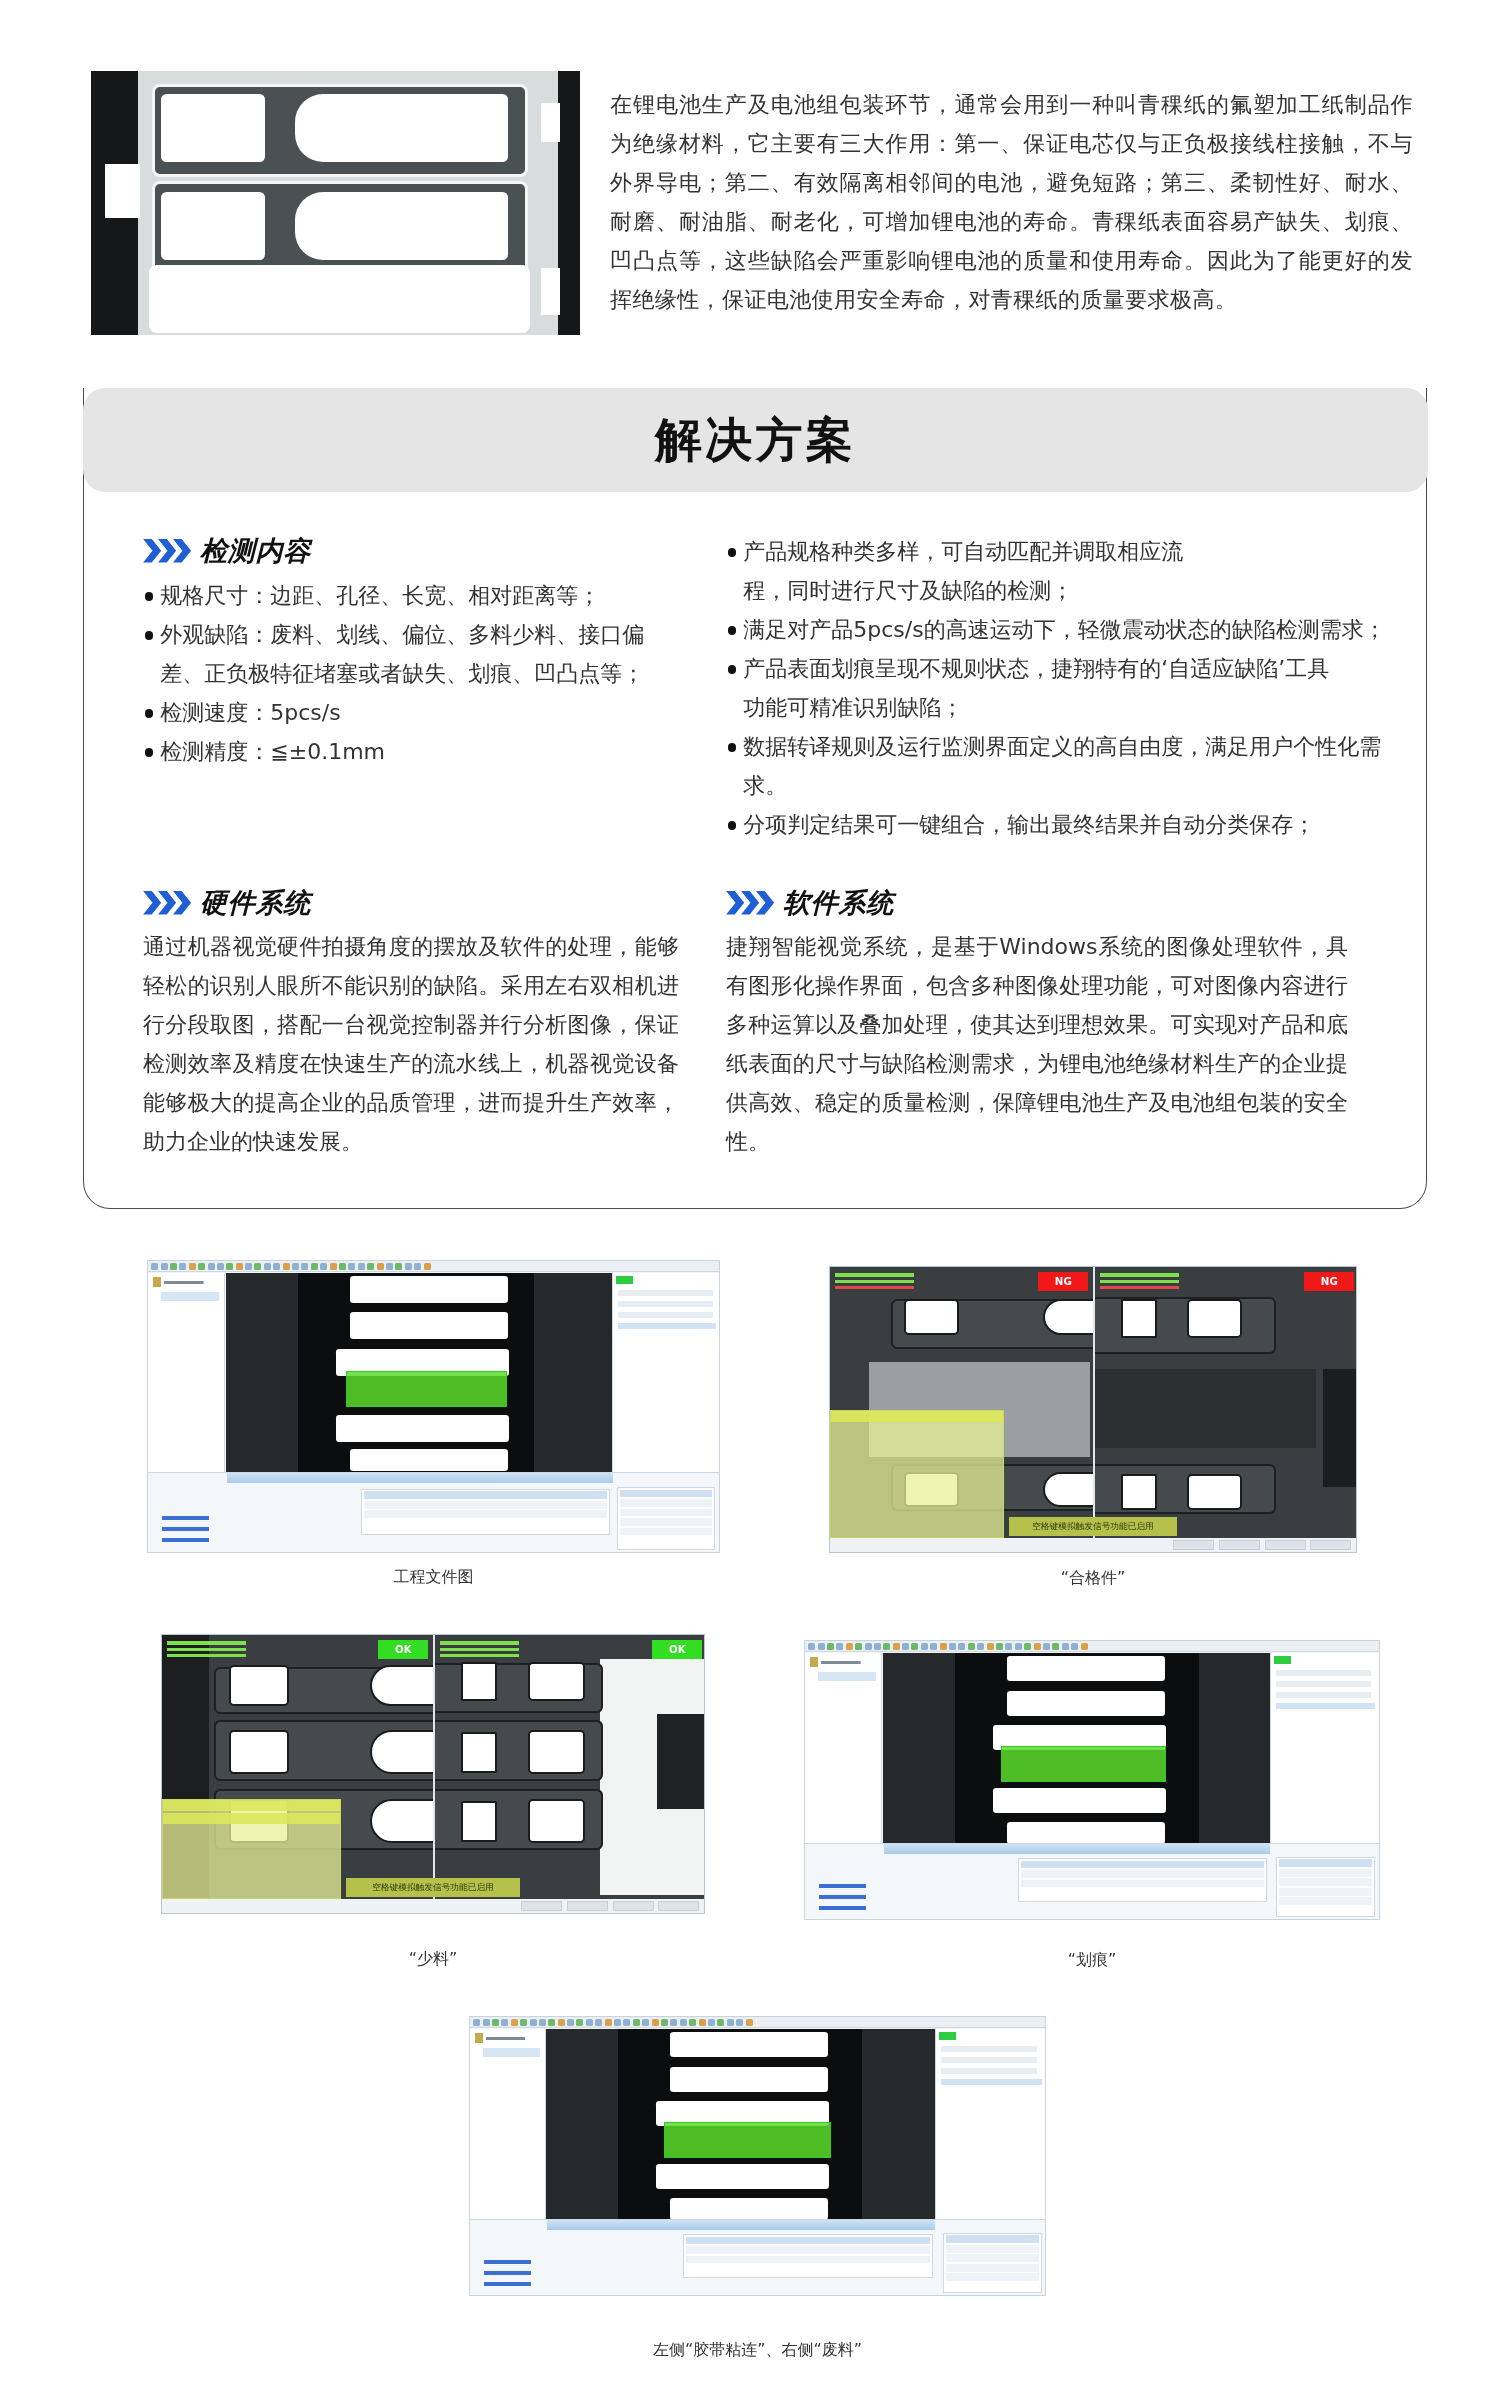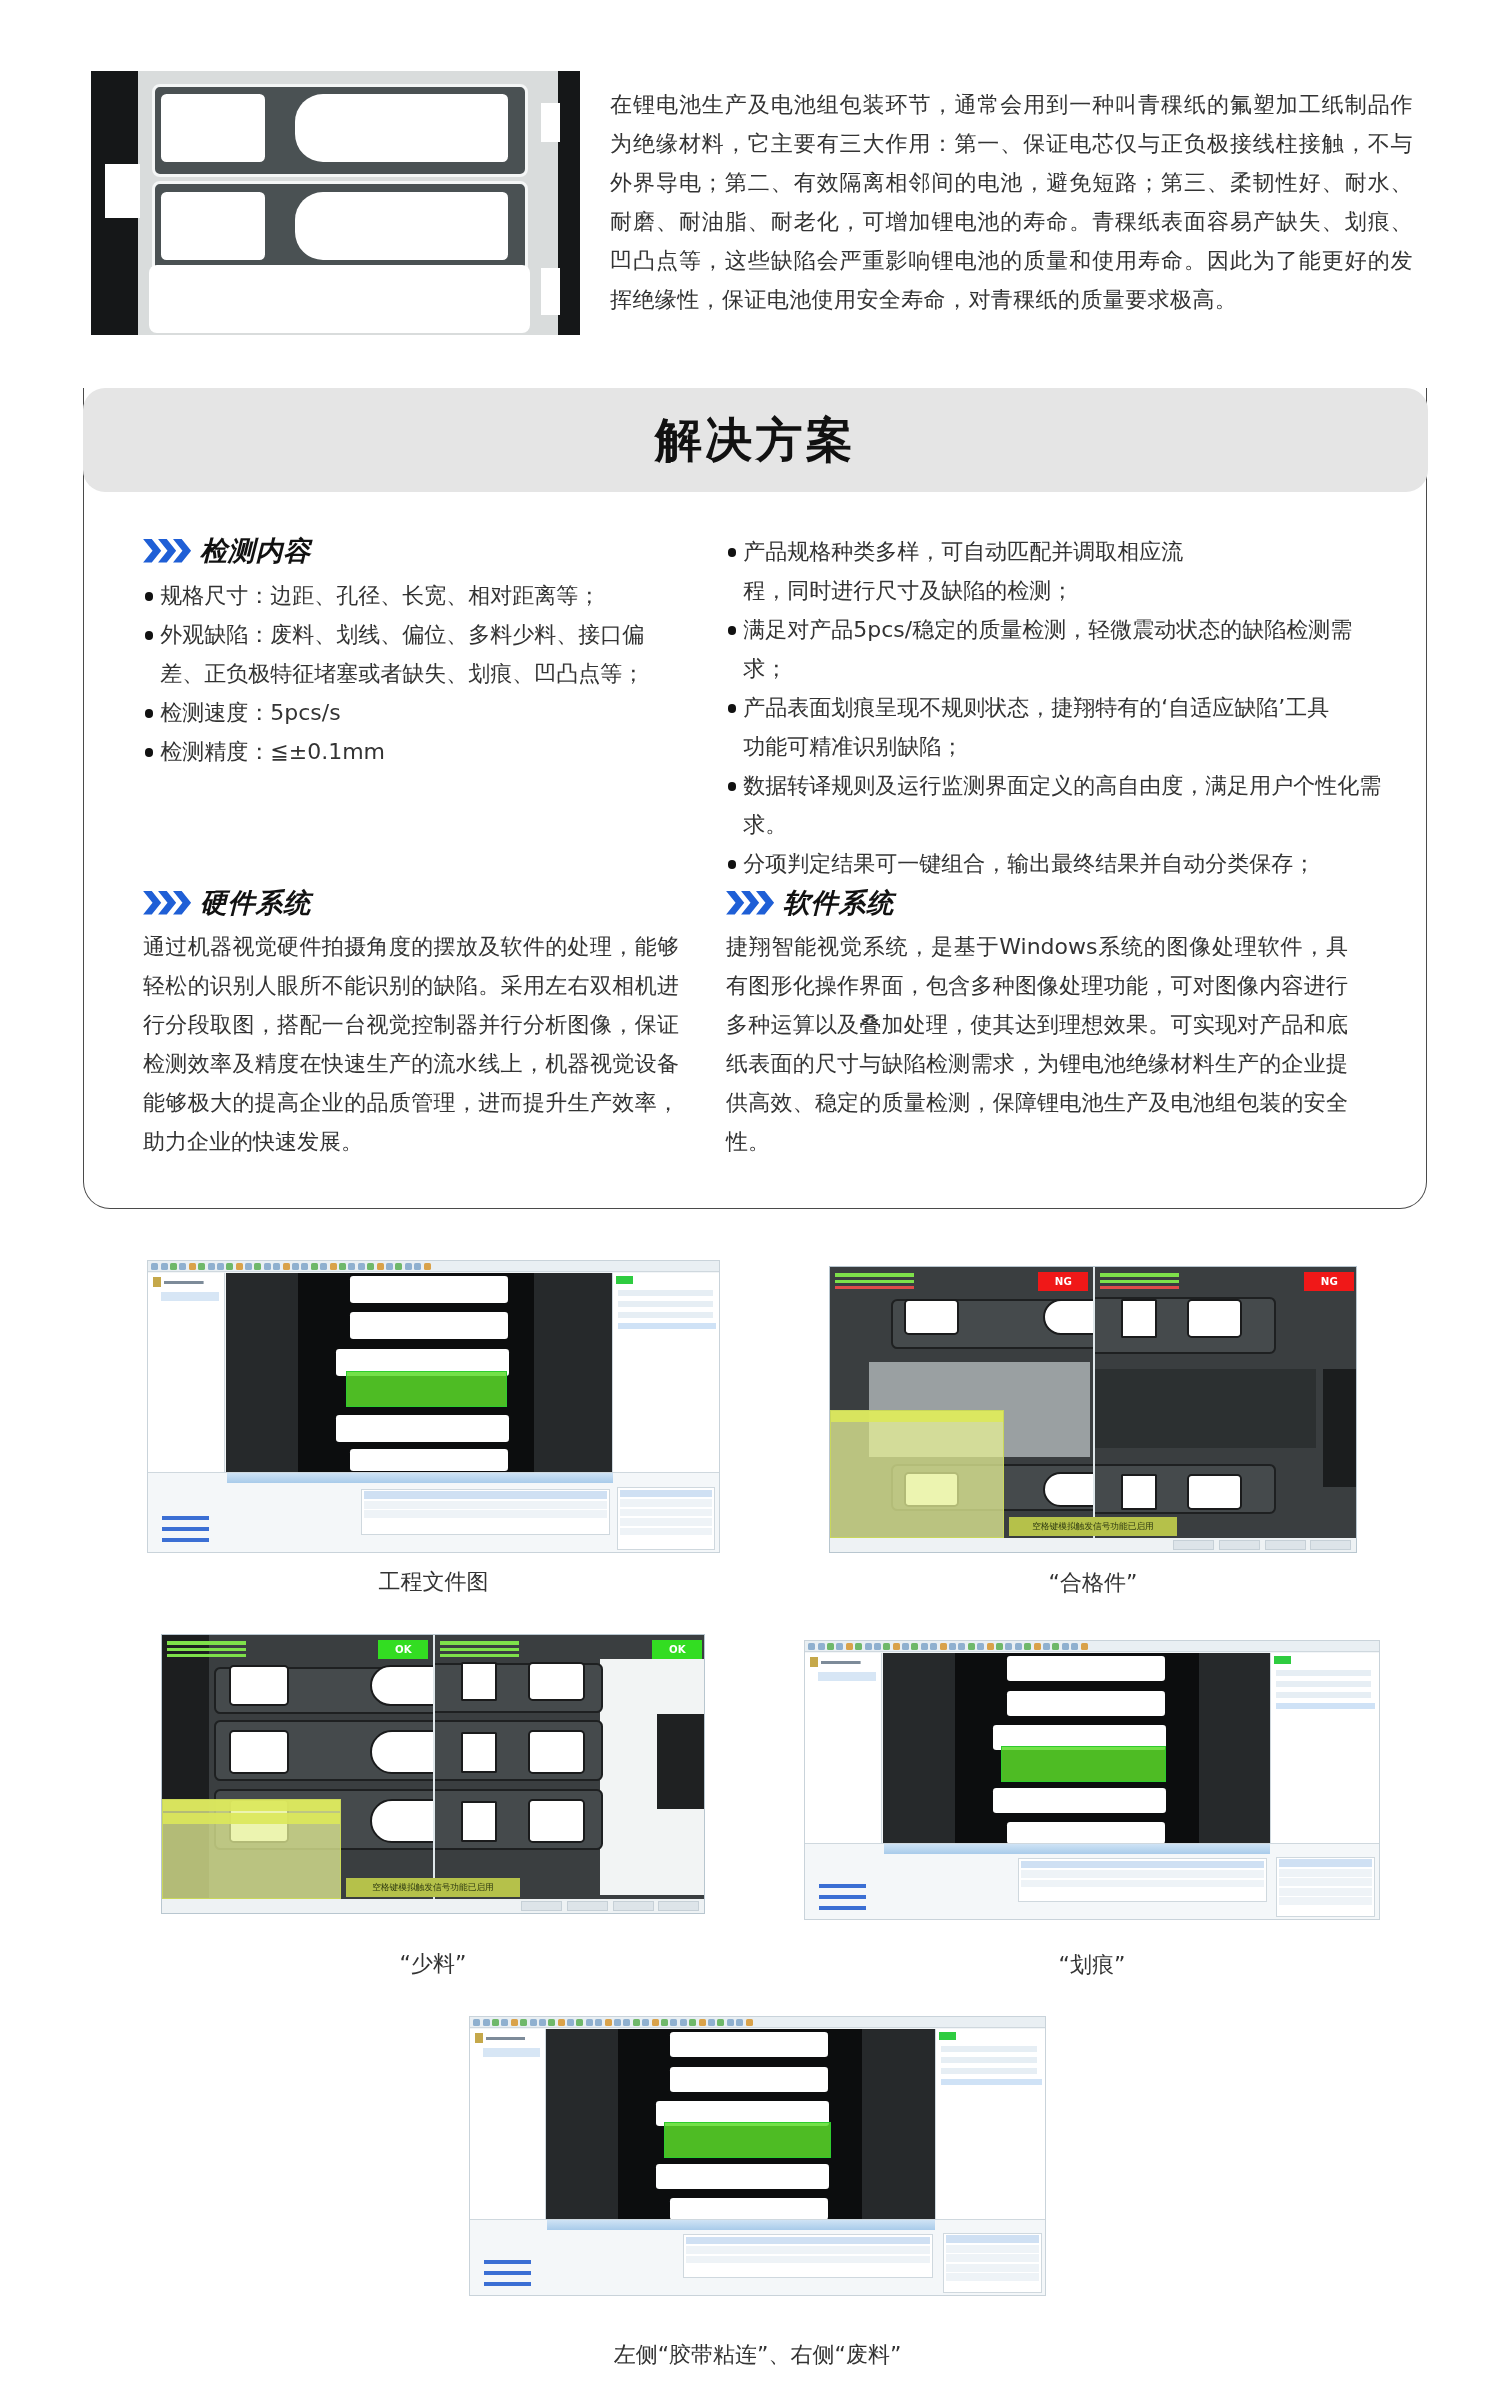--- a/index.html
+++ b/index.html
@@ -55,21 +55,21 @@
   .bullets li::before {
     content: ""; position: absolute; left: 1.6px; top: 15.8px; width: 8.7px; height: 8.7px;
     border-radius: 50%; background: #111;
   }
   .para { font-size: 22px; line-height: 39px; color: #333; margin-top: 1.6px; text-align: justify; }
 
   
   .figure { position: absolute; }
   .caption {
     position: absolute; left: 0; right: 0; text-align: center;
-    font-size: 22px; color: #333;
+    font-size: 16px; color: #333;
   }
 
   
   .sw { position: absolute; left: 0; top: 0; background: #f2f5f7; border: 0.8px solid #c9d3da; overflow: hidden; }
   .sw .toolbar { position: absolute; left: 0; right: 0; top: 0; height: 11px; background: #e9eff3; border-bottom: 0.8px solid #cfd8de; display: flex; gap: 2.4px; padding: 1.6px 3.2px; }
   .sw .toolbar i { display: block; width: 7px; height: 7px; border-radius: 1.6px; background: #8fb0cf; }
   .sw .toolbar i:nth-child(3n) { background: #6fb86a; }
   .sw .toolbar i:nth-child(5n) { background: #d9a24a; }
   .sw .tree { position: absolute; left: 0; top: 11.8px; background: #ffffff; border-right: 0.8px solid #cfd8de; }
   .sw .tree .row { height: 9.5px; margin: 4.7px 4.7px 0; background: linear-gradient(90deg,#c5a84a 0 7.9px,transparent 7.9px), linear-gradient(#7d8b99,#7d8b99) 11px 3.2px/60% 3.2px no-repeat; }
@@ -153,21 +153,21 @@
     <li>规格尺寸：边距、孔径、长宽、相对距离等；</li>
     <li style="width:536px;">外观缺陷：废料、划线、偏位、多料少料、接口偏差、正负极特征堵塞或者缺失、划痕、凹凸点等；</li>
     <li>检测速度：5pcs/s</li>
     <li>检测精度：≦±0.1mm</li>
   </ul>
 </div>
 
 <div class="section" style="left:726px;top:529px;width:662px;">
   <ul class="bullets">
     <li style="width:488px;">产品规格种类多样，可自动匹配并调取相应流程，同时进行尺寸及缺陷的检测；</li>
-    <li>满足对产品5pcs/稳定的质量检测，轻微震动状态的缺陷检测需求；</li>
+    <li>满足对产品5pcs/s的高速运动下，轻微震动状态的缺陷检测需求；</li>
     <li style="width:614px;">产品表面划痕呈现不规则状态，捷翔特有的‘自适应缺陷’工具功能可精准识别缺陷；</li>
     <li>数据转译规则及运行监测界面定义的高自由度，满足用户个性化需求。</li>
     <li>分项判定结果可一键组合，输出最终结果并自动分类保存；</li>
   </ul>
 </div>
 
 <div class="section" style="left:143px;top:881px;width:536px;">
   <div class="section-heading">
     <span class="chevrons">
       <svg width="49" height="23.6" viewBox="0 0 62 30">

